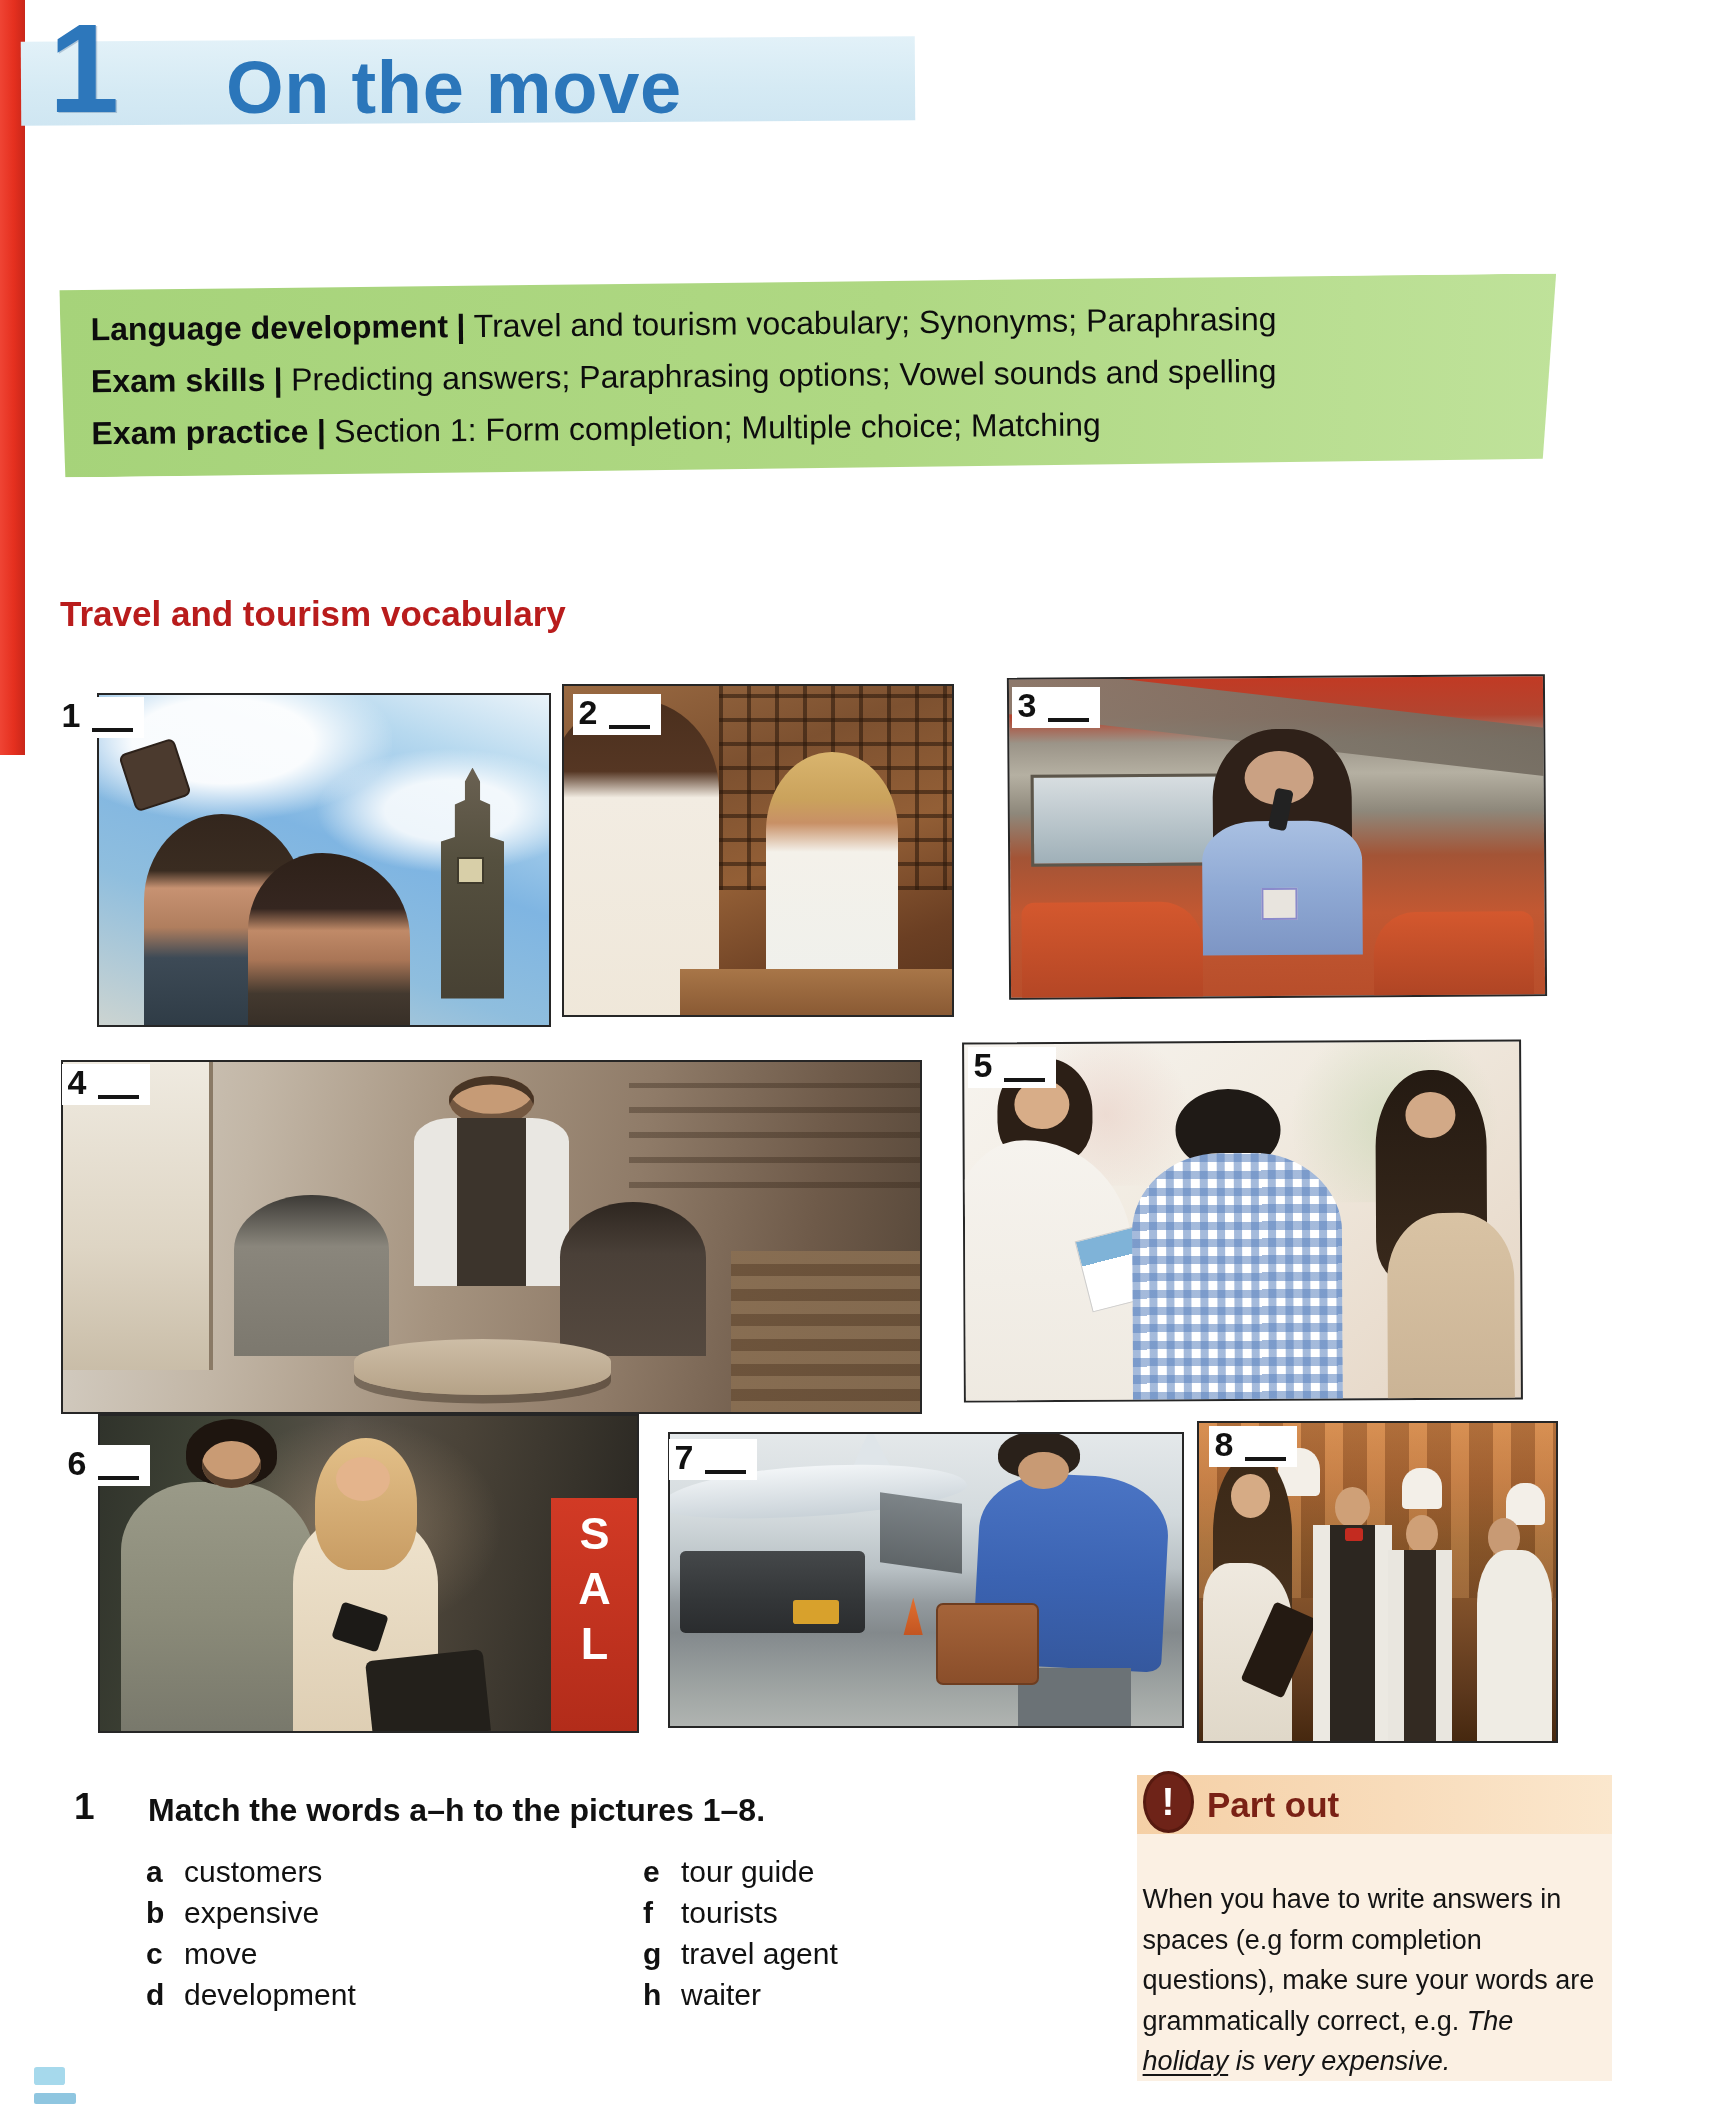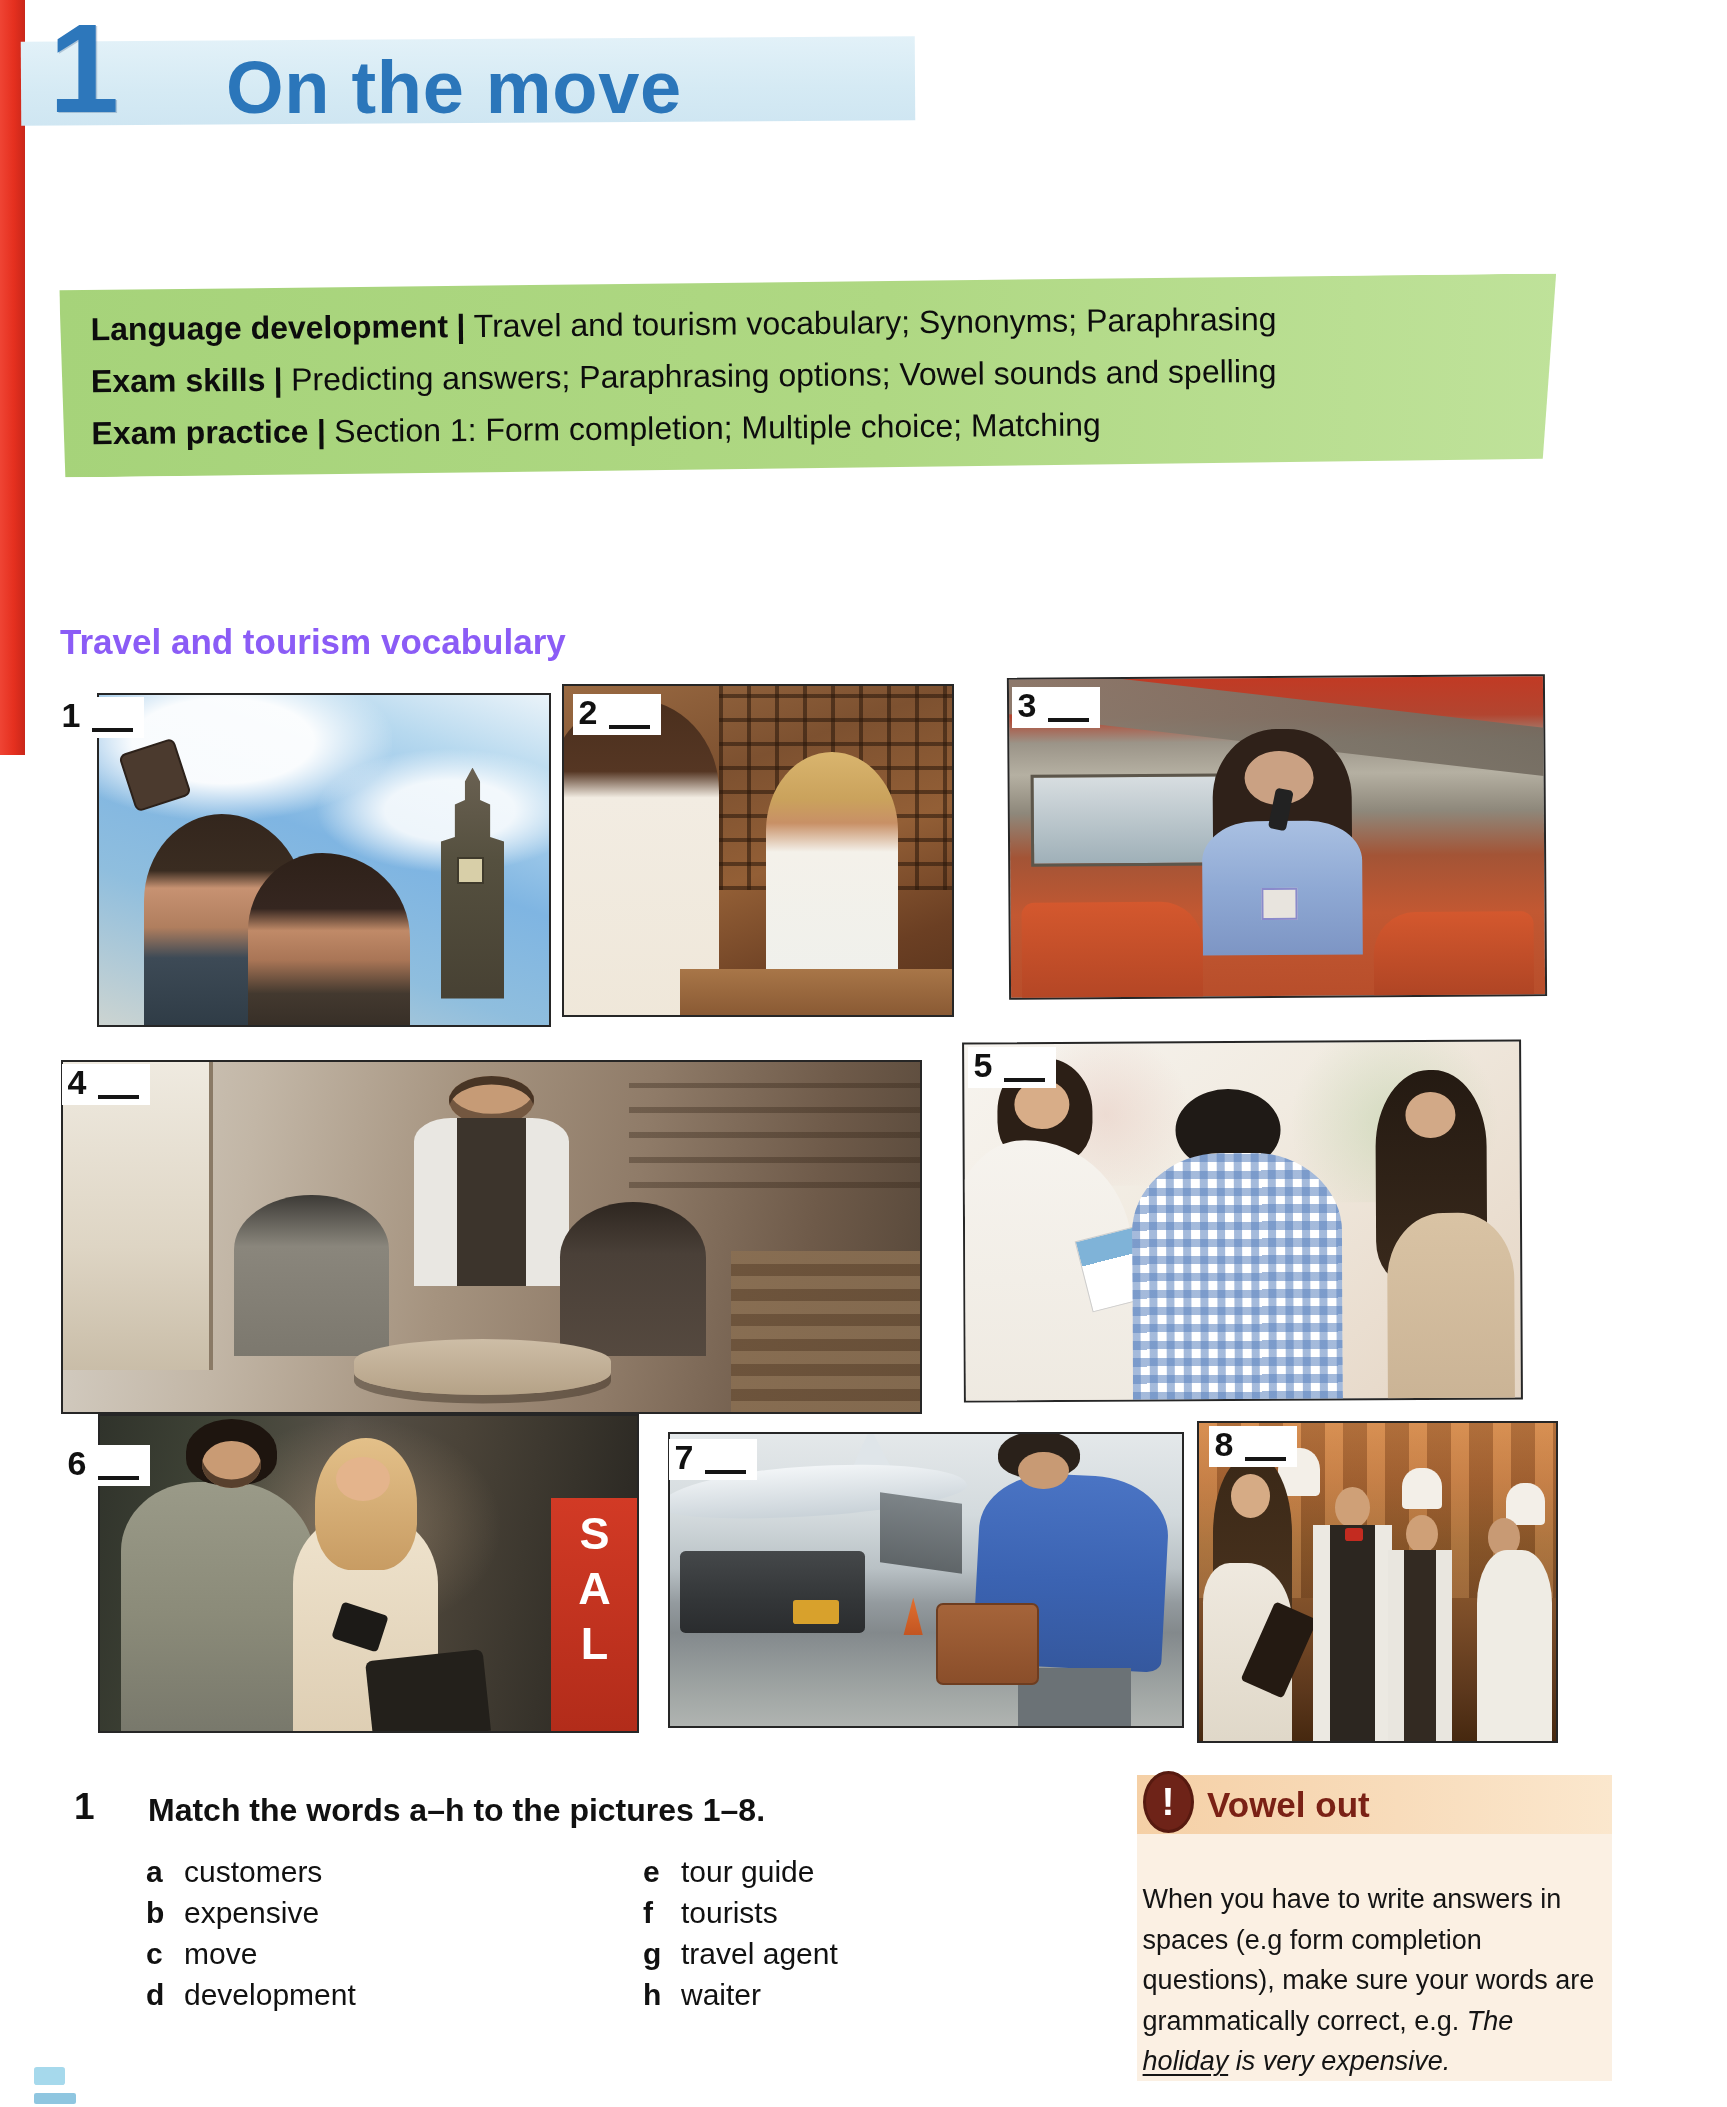--- a/index.html
+++ b/index.html
@@ -21,21 +21,21 @@
   
   .overview-box{position:absolute;left:60px;top:280px;width:1497px;height:191px;
     background:linear-gradient(93deg,#a6d37a 0%,#afd883 55%,#bfe29a 100%);
     transform:rotate(-0.5deg);
     clip-path:polygon(0% 2%,100% 0%,99% 97%,0.3% 100%);
     padding:18px 31px;box-sizing:border-box;font-size:32px;line-height:1.62;color:#0d0d0d;}
   .ov-row b{font-weight:700;}
   .ov-sep{font-weight:700;margin:0 8.4px;}
   
   .part-heading{position:absolute;left:60px;top:503px;font-size:41px;font-weight:700;color:#1e5baa;}
-  .section-heading{position:absolute;left:60px;top:594px;font-size:35px;font-weight:600;color:#8b5cf6;margin-top:28px;}
+  .section-heading{position:absolute;left:60px;top:594px;font-size:35px;font-weight:600;color:#b91c1c;}
   
   .ph{position:absolute;border:2.1px solid #262626;overflow:hidden;background:#999;z-index:1;}
   .ph div{position:absolute;}
   .ph-label{position:absolute;z-index:10;background:#ffffff;display:flex;align-items:flex-end;
     padding:1.4px 11.2px 5.6px 5.6px;}
   .ph-label .num{font-size:34px;font-weight:700;color:#111;line-height:1;}
   .ph-label .blank{display:inline-block;width:41px;height:21px;margin-left:11.2px;
     border-bottom:4.9px solid #151515;}
   
   .photo1{left:97px;top:693px;width:450px;height:330px;
@@ -399,21 +399,21 @@
         <span class="letter">h</span>
         <span>waiter</span>
       </div>
   </div>
 
   <div class="watchout">
     <div class="wo-band"></div>
     <div class="wo-icon">
         <span>!</span>
       </div>
-    <div class="wo-title">Vowel out</div>
+    <div class="wo-title">Part out</div>
     <p class="wo-body"><span>When you have to write answers in spaces (e.g form completion questions), make sure your words are grammatically correct, e.g. </span><i>The </i><i class="u">holiday</i><i> is very expensive.</i></p>
   </div>
 
   <div class="mark-a"></div>
   <div class="mark-b"></div>
 
 </div>
 
 
 </body></html>

